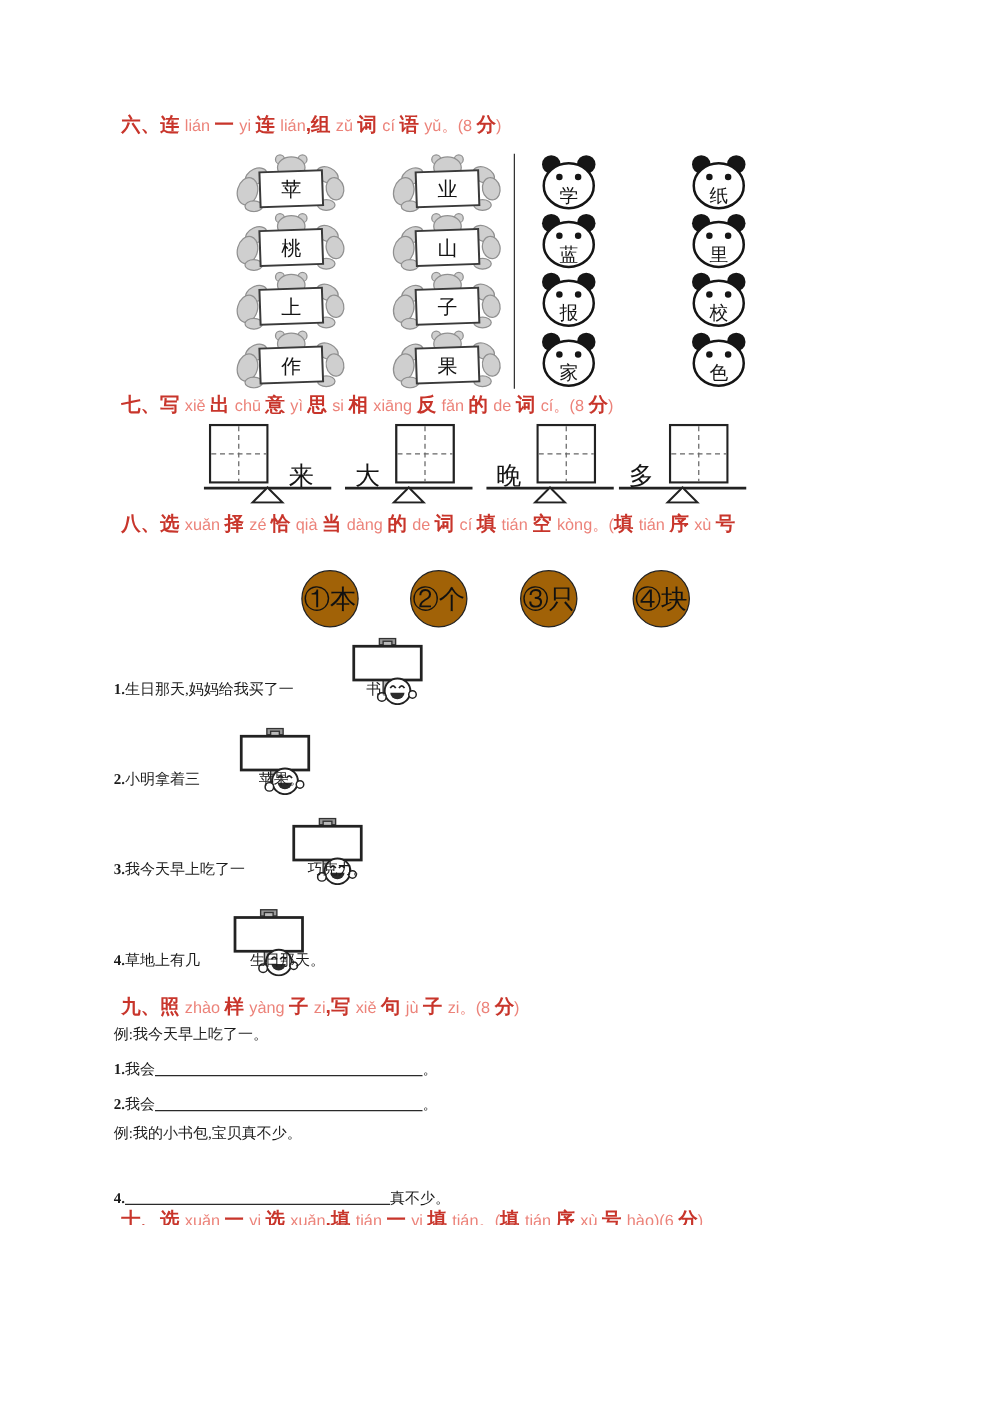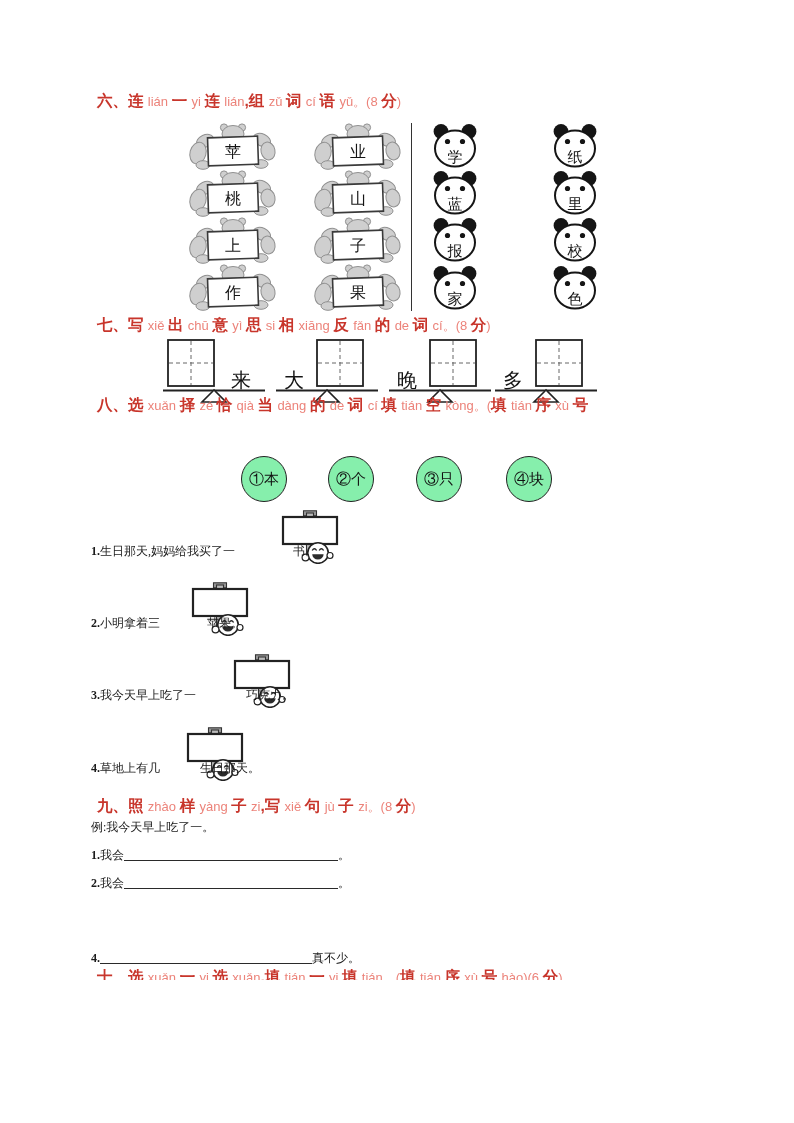--- a/index.html
+++ b/index.html
@@ -8,22 +8,22 @@
   .abs{position:absolute;}
   .heading{position:absolute;white-space:nowrap;font-family:"Liberation Sans",sans-serif;line-height:25px;}
   .heading .b{color:#c8352b;font-weight:700;font-size:15.5px;}
   .heading .p{color:#ec837a;font-weight:400;font-size:13px;}
   .bodyline{position:absolute;left:91px;font-family:"Liberation Serif",serif;
             font-size:12px;color:#1b1b1b;white-space:nowrap;}
   .num{font-weight:700;}
   .gap{display:inline-block;}
   .blank{display:inline-block;border-bottom:1.2px solid #2a2a2a;height:14px;vertical-align:-2px;}
   .circle{position:absolute;width:44px;height:44px;border:1.6px solid #222;border-radius:50%;
-          text-align:center;line-height:44px;font-size:15px;
-          font-family:"Liberation Serif",serif;color:#111;background:#86efac;}
+          text-align:center;line-height:44px;font-size:21px;
+          font-family:"Liberation Serif",serif;color:#111;background:#a16207;}
   .divider{position:absolute;border-left:1.6px solid #333;}
   svg text{font-family:"Liberation Serif",serif;fill:#141414;}
   svg .sc{font-size:20px;}
   svg .bc{font-size:16px;}
   svg .pc{font-size:15px;}
 </style>
 </head>
 <body>
 
 <svg class="abs" width="0" height="0" aria-hidden="true">
@@ -160,21 +160,21 @@
     <line x1="0" y1="53.5" x2="102" y2="53.5" stroke="#222" stroke-width="2.2"></line>
     <polygon points="51,53 39,65 63,65" fill="#fff" stroke="#222" stroke-width="1.6"></polygon>
   </svg>
   <svg class="abs" style="left:495px;top:337px" width="104" height="66" viewBox="0 0 104 66">
     <text class="sc" x="18" y="50" text-anchor="middle">多</text>
     <use href="#sym-grid" x="40" y="2" width="48" height="48"></use>
     <line x1="0" y1="53.5" x2="102" y2="53.5" stroke="#222" stroke-width="2.2"></line>
     <polygon points="51,53 39,65 63,65" fill="#fff" stroke="#222" stroke-width="1.6"></polygon>
   </svg>
 
-  <div class="heading" style="left:97px;top:392px">
+  <div class="heading" style="left:97px;top:407px">
     <div><span class="b">八、选 </span><span class="p">xuǎn </span><span class="b">择 </span><span class="p">zé </span><span class="b">恰 </span><span class="p">qià </span><span class="b">当 </span><span class="p">dàng </span><span class="b">的 </span><span class="p">de </span><span class="b">词 </span><span class="p">cí </span><span class="b">填 </span><span class="p">tián </span><span class="b">空 </span><span class="p">kòng。</span><span class="p">(</span><span class="b">填 </span><span class="p">tián </span><span class="b">序 </span><span class="p">xù </span><span class="b">号</span></div>
   </div>
 
   <div class="circle" style="left:241px;top:456px"><span>①本</span></div>
   <div class="circle" style="left:328px;top:456px"><span>②个</span></div>
   <div class="circle" style="left:416px;top:456px"><span>③只</span></div>
   <div class="circle" style="left:506px;top:456px"><span>④块</span></div>
 
   <svg class="abs" style="left:281px;top:510px" width="58" height="54" viewBox="0 0 58 54">
       <use href="#sym-sign"></use>
@@ -208,20 +208,21 @@
 
   <div class="bodyline" style="top:819px">例:我今天早上吃了一。</div>
 
   <div class="bodyline" style="top:846px">
     <span class="num">1.</span><span>我会</span><span class="blank" style="width:214px"></span><span>。</span>
   </div>
   <div class="bodyline" style="top:874px">
     <span class="num">2.</span><span>我会</span><span class="blank" style="width:214px"></span><span>。</span>
   </div>
 
+  <div class="bodyline" style="top:898px">例:我的小书包,宝贝真不少。</div>
 
   <div class="bodyline" style="top:949px">
     <span class="num">4.</span><span class="blank" style="width:212px"></span><span>真不少。</span>
   </div>
 
   <div class="heading" style="left:97px;top:964px"><span class="b">十、选 </span><span class="p">xuǎn </span><span class="b">一 </span><span class="p">yi </span><span class="b">选 </span><span class="p">xuǎn</span><span class="b">,填 </span><span class="p">tián </span><span class="b">一 </span><span class="p">yi </span><span class="b">填 </span><span class="p">tián。</span><span class="p">(</span><span class="b">填 </span><span class="p">tián </span><span class="b">序 </span><span class="p">xù </span><span class="b">号 </span><span class="p">hào)</span><span class="p">(6 </span><span class="b">分</span><span class="p">)</span></div>
 
 </div>
 
 </body></html>

